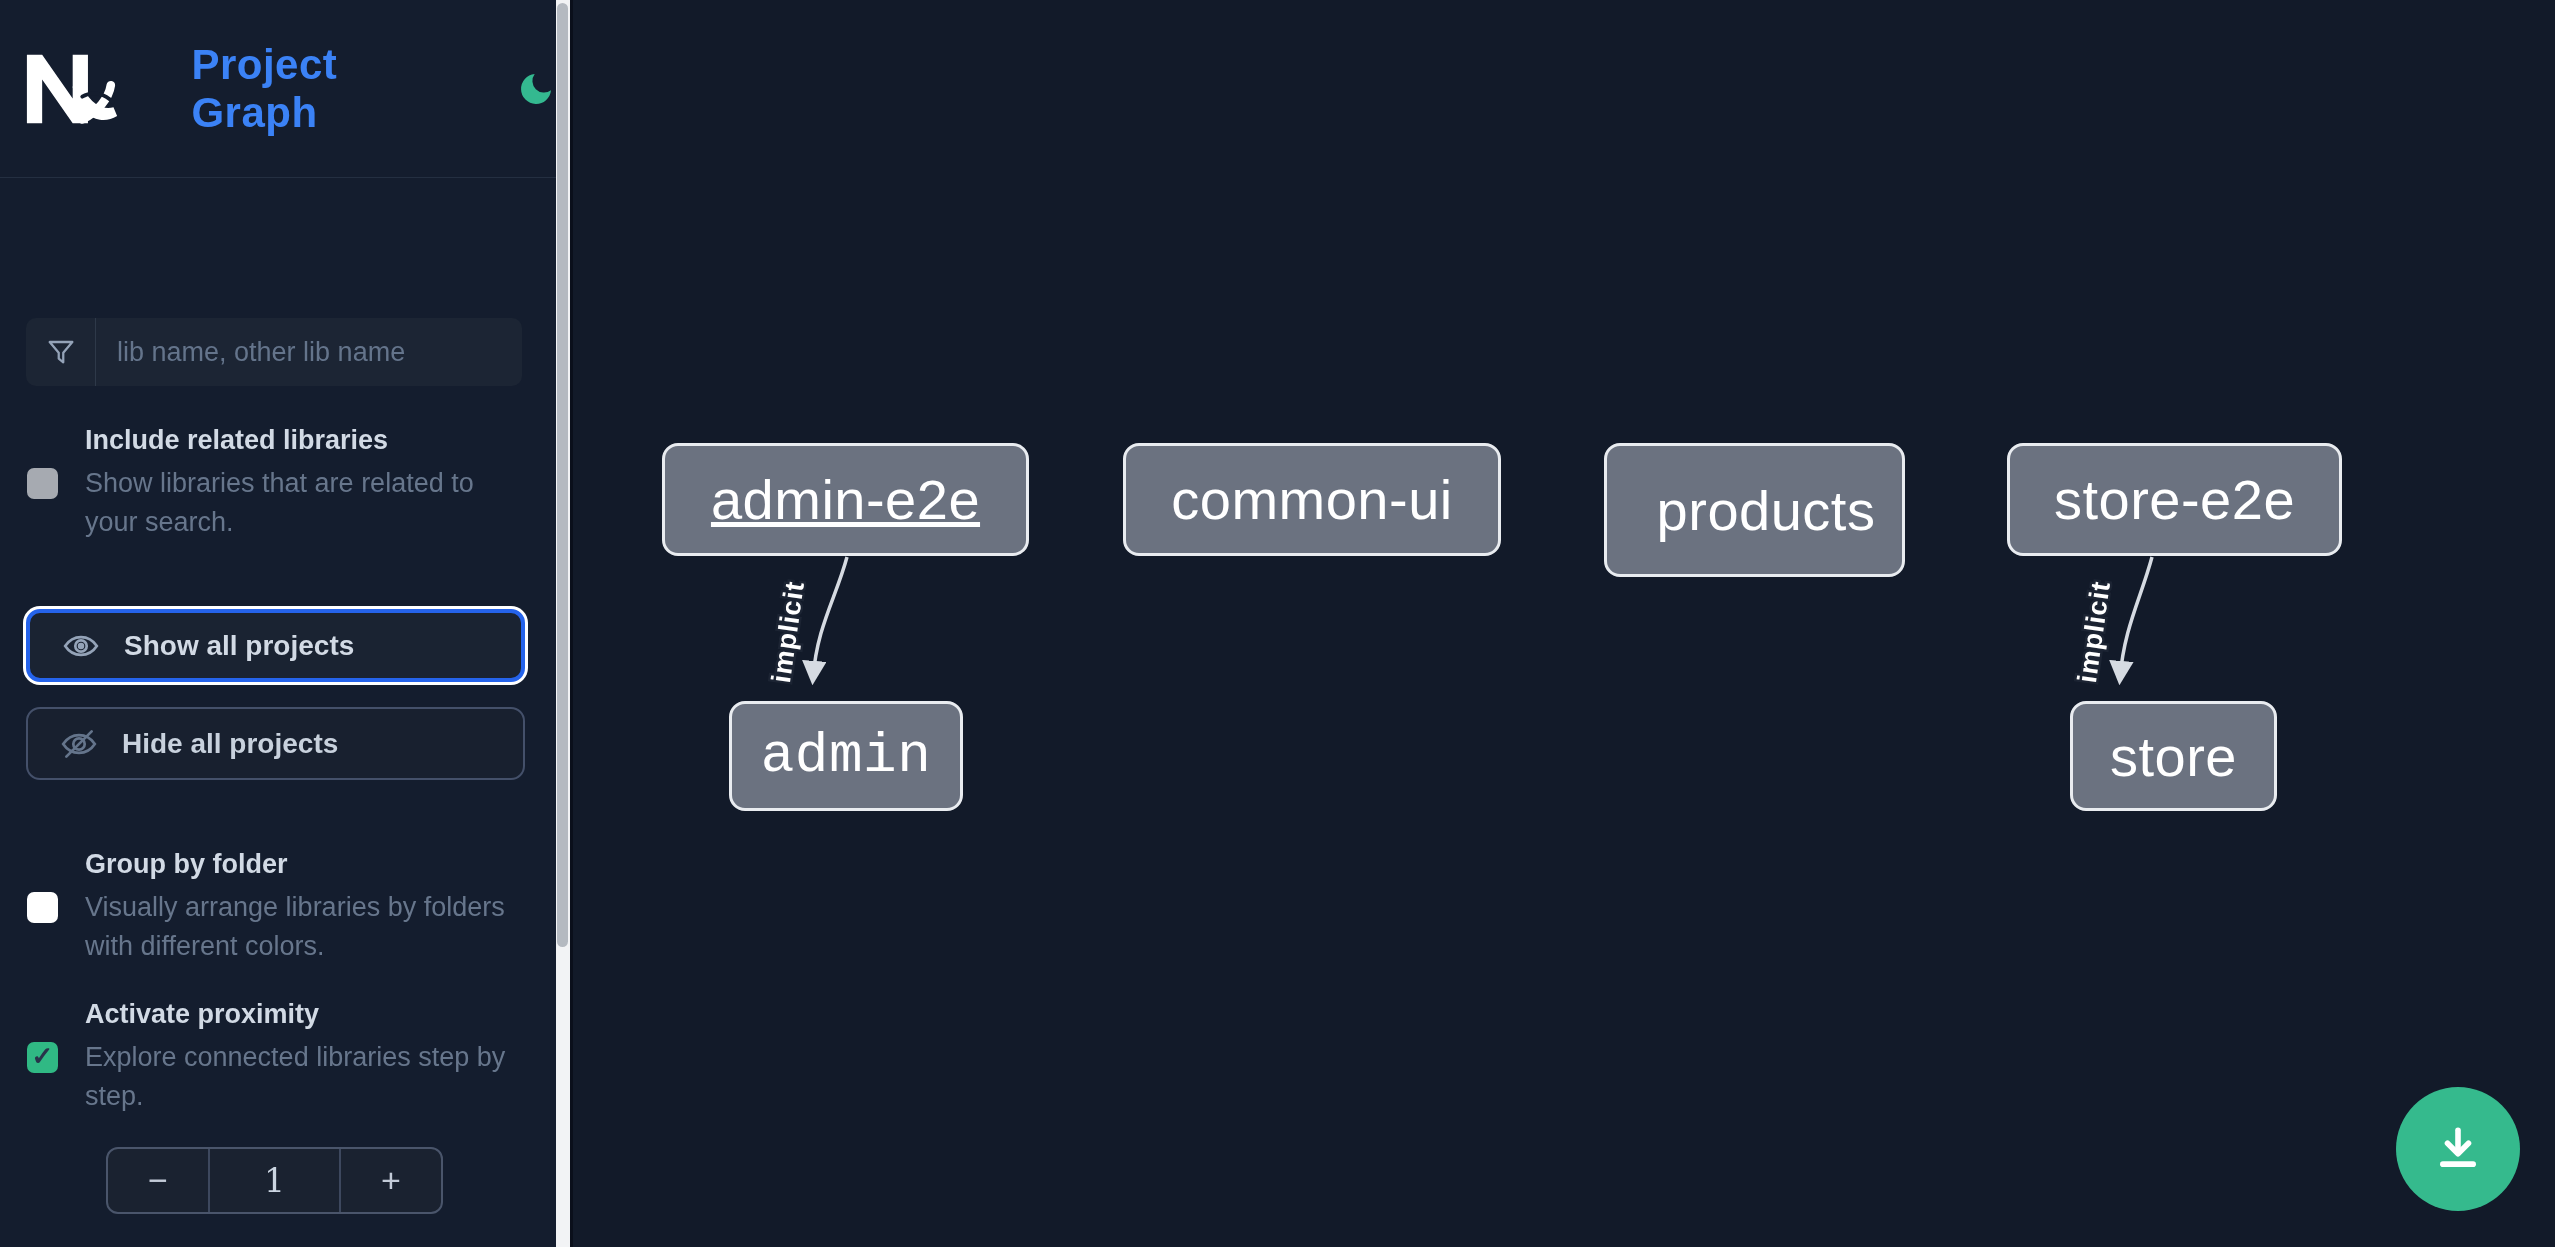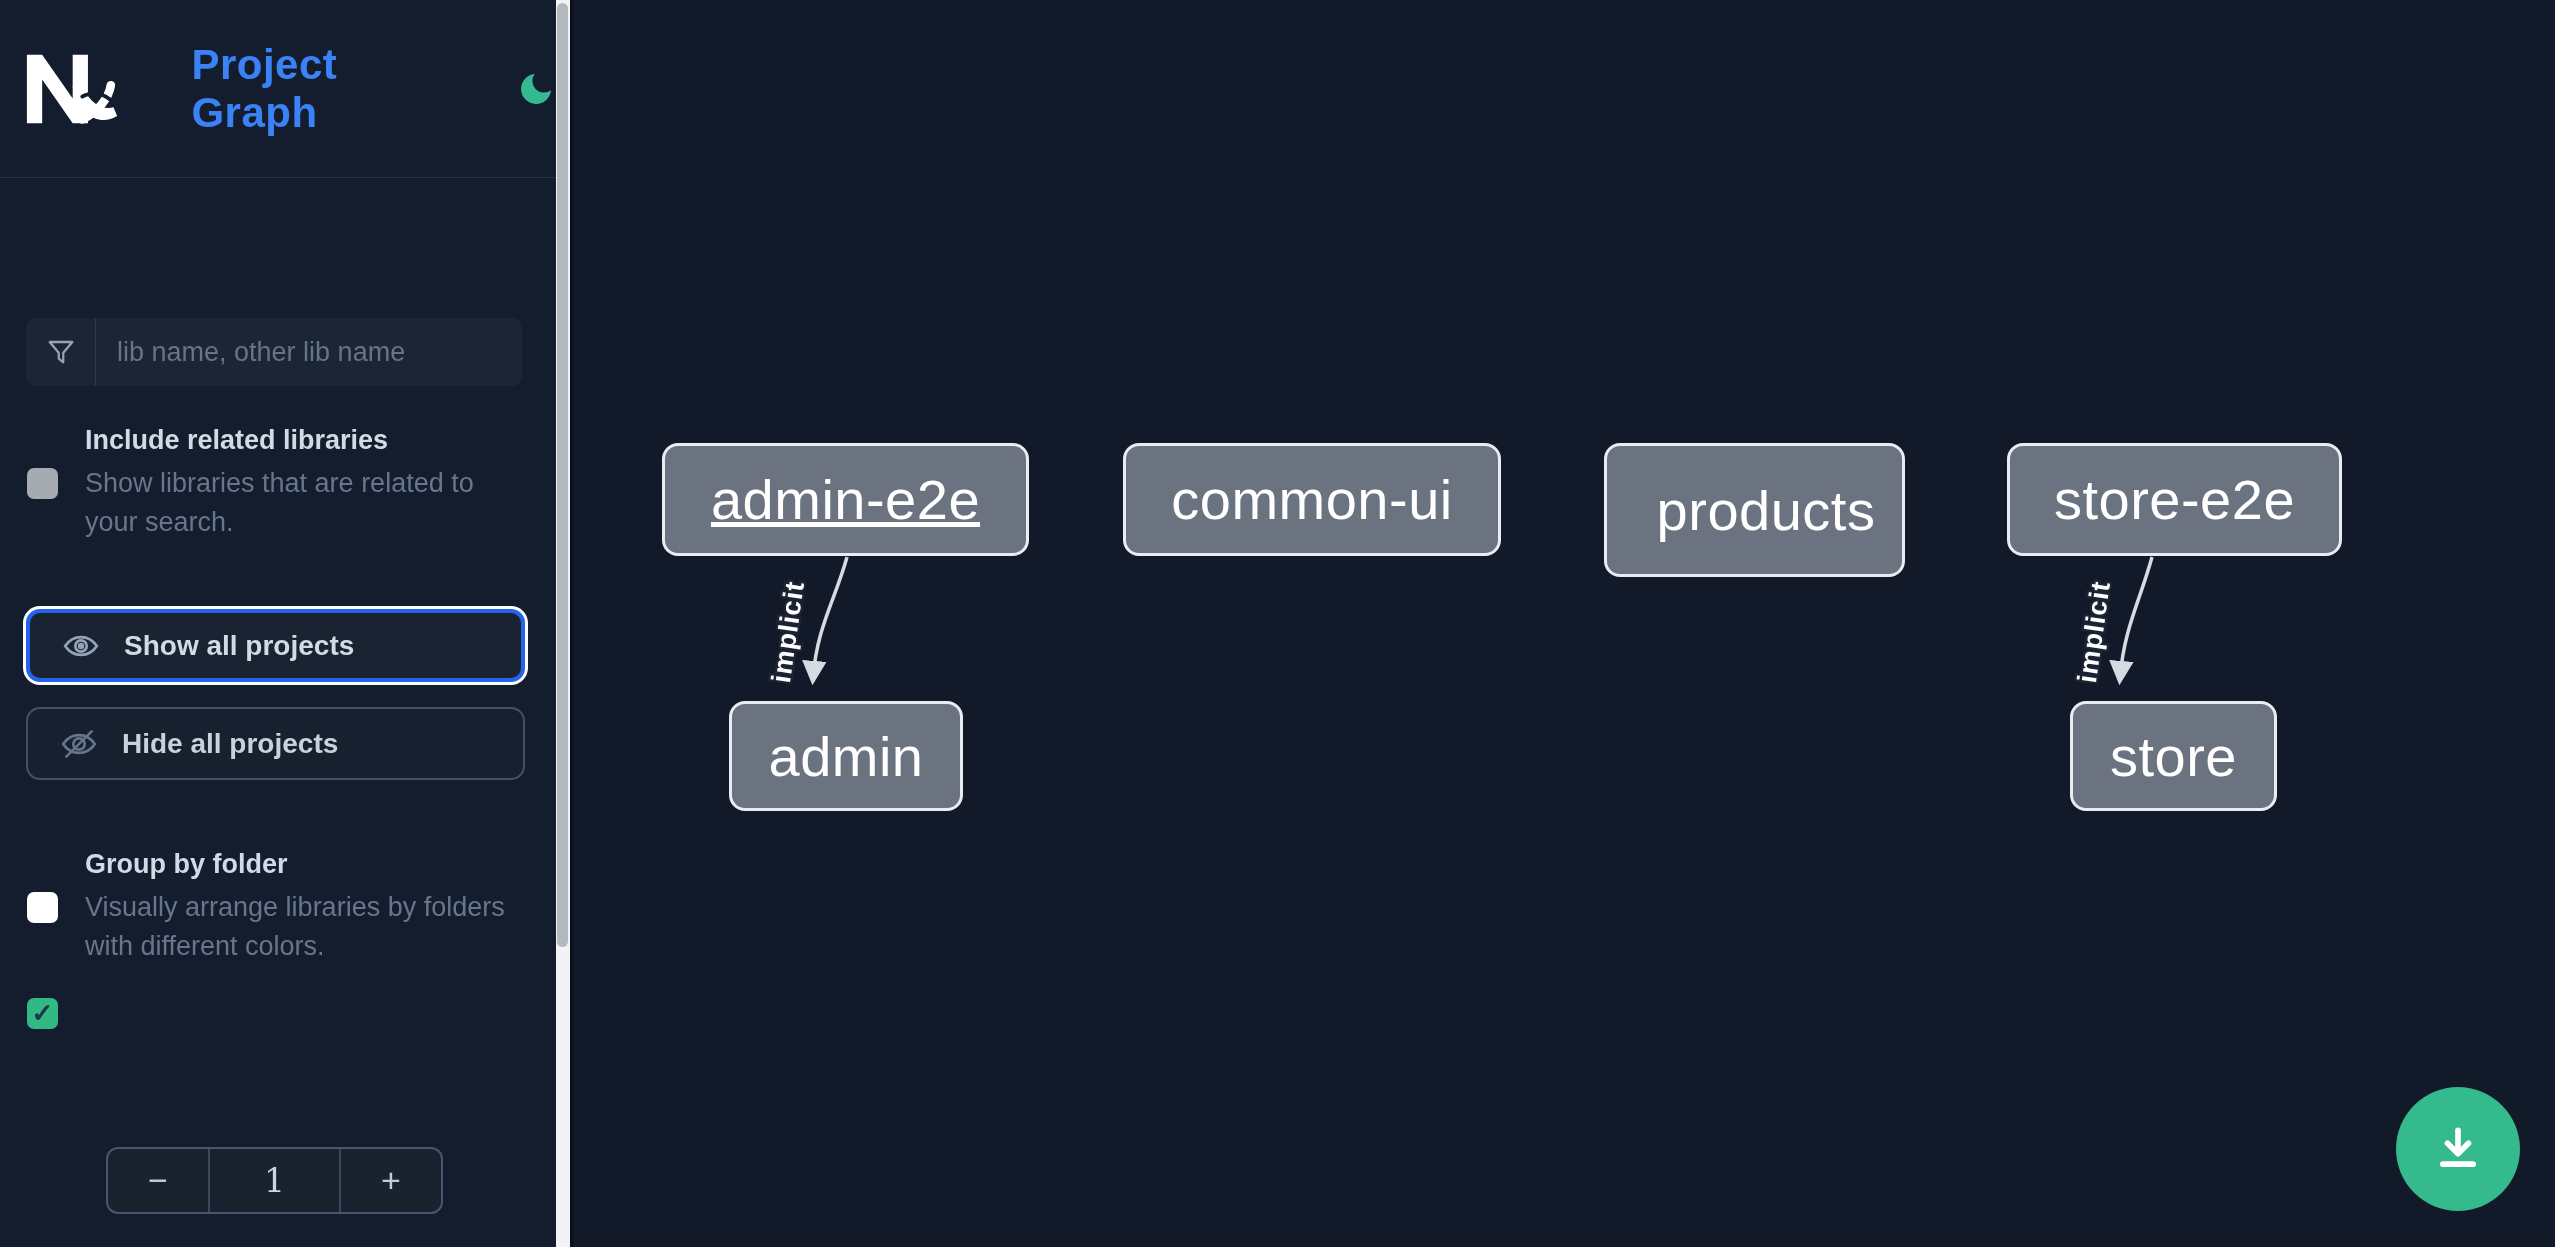--- a/index.html
+++ b/index.html
@@ -48,21 +48,21 @@
   .step-btn { width:100px; font-size:34px; color:#c3cbd8; cursor:pointer; }
   .step-value { flex:1; border-left:2px solid #3d485e; border-right:2px solid #3d485e; font-family:"DejaVu Serif", serif; font-size:33px; color:#cbd5e1; }
 
   
   .canvas { position:absolute; left:573px; top:0; right:0; bottom:0; background:#121a29; }
   .node { position:absolute; background:#6b7280; border:3px solid #e9ecf0; border-radius:16px; color:#ffffff; font-size:56px; display:flex; align-items:center; justify-content:center; cursor:pointer; letter-spacing:0.5px; }
   #node-admin-e2e { left:662px;  top:443px; width:367px; height:113px;text-decoration:underline; }
   #node-common-ui { left:1123px; top:443px; width:378px; height:113px; }
   #node-products  { left:1604px; top:443px; width:301px; height:134px;padding-left:23px; }
   #node-store-e2e { left:2007px; top:443px; width:335px; height:113px; }
-  #node-admin     { left:729px;  top:701px; width:234px; height:110px; }
+  #node-admin     { left:729px;  top:701px; width:234px; height:110px;font-family:Liberation Mono, monospace; }
   #node-store     { left:2070px; top:701px; width:207px; height:110px; }
 
   .edges-svg { position:absolute; left:0; top:0; width:2555px; height:1247px; pointer-events:none; }
   .edge-path { fill:none; stroke:#d6dbe2; stroke-width:3.5px; }
   .edge-label { font-family:"Liberation Sans", sans-serif; font-size:27px; font-weight:700; fill:#ffffff; stroke:#1c2433; stroke-width:5px; paint-order:stroke; letter-spacing:1px; text-anchor:middle; }
 
   .fab { position:absolute; left:2396px; top:1087px; width:124px; height:124px; border-radius:50%; background:#35ba8d; display:flex; align-items:center; justify-content:center; cursor:pointer; }
 </style>
 </head>
 <body>
@@ -126,20 +126,24 @@
     <div class="check-text">
       <div class="check-label">Group by folder</div>
       <div class="check-desc">Visually arrange libraries by folders with different colors.</div>
     </div>
   </div>
 
   <div class="check-row" style="top:998px;">
     <div class="checkbox green">
       <span class="tick">✓</span>
     </div>
+    <div class="check-text">
+      <div class="check-label">Activate proximity</div>
+      <div class="check-desc">Explore connected libraries step by step.</div>
+    </div>
   </div>
 
   <div class="stepper">
     <div class="cell step-btn">−</div>
     <div class="cell step-value">1</div>
     <div class="cell step-btn">+</div>
   </div>
 
 </div>
 

